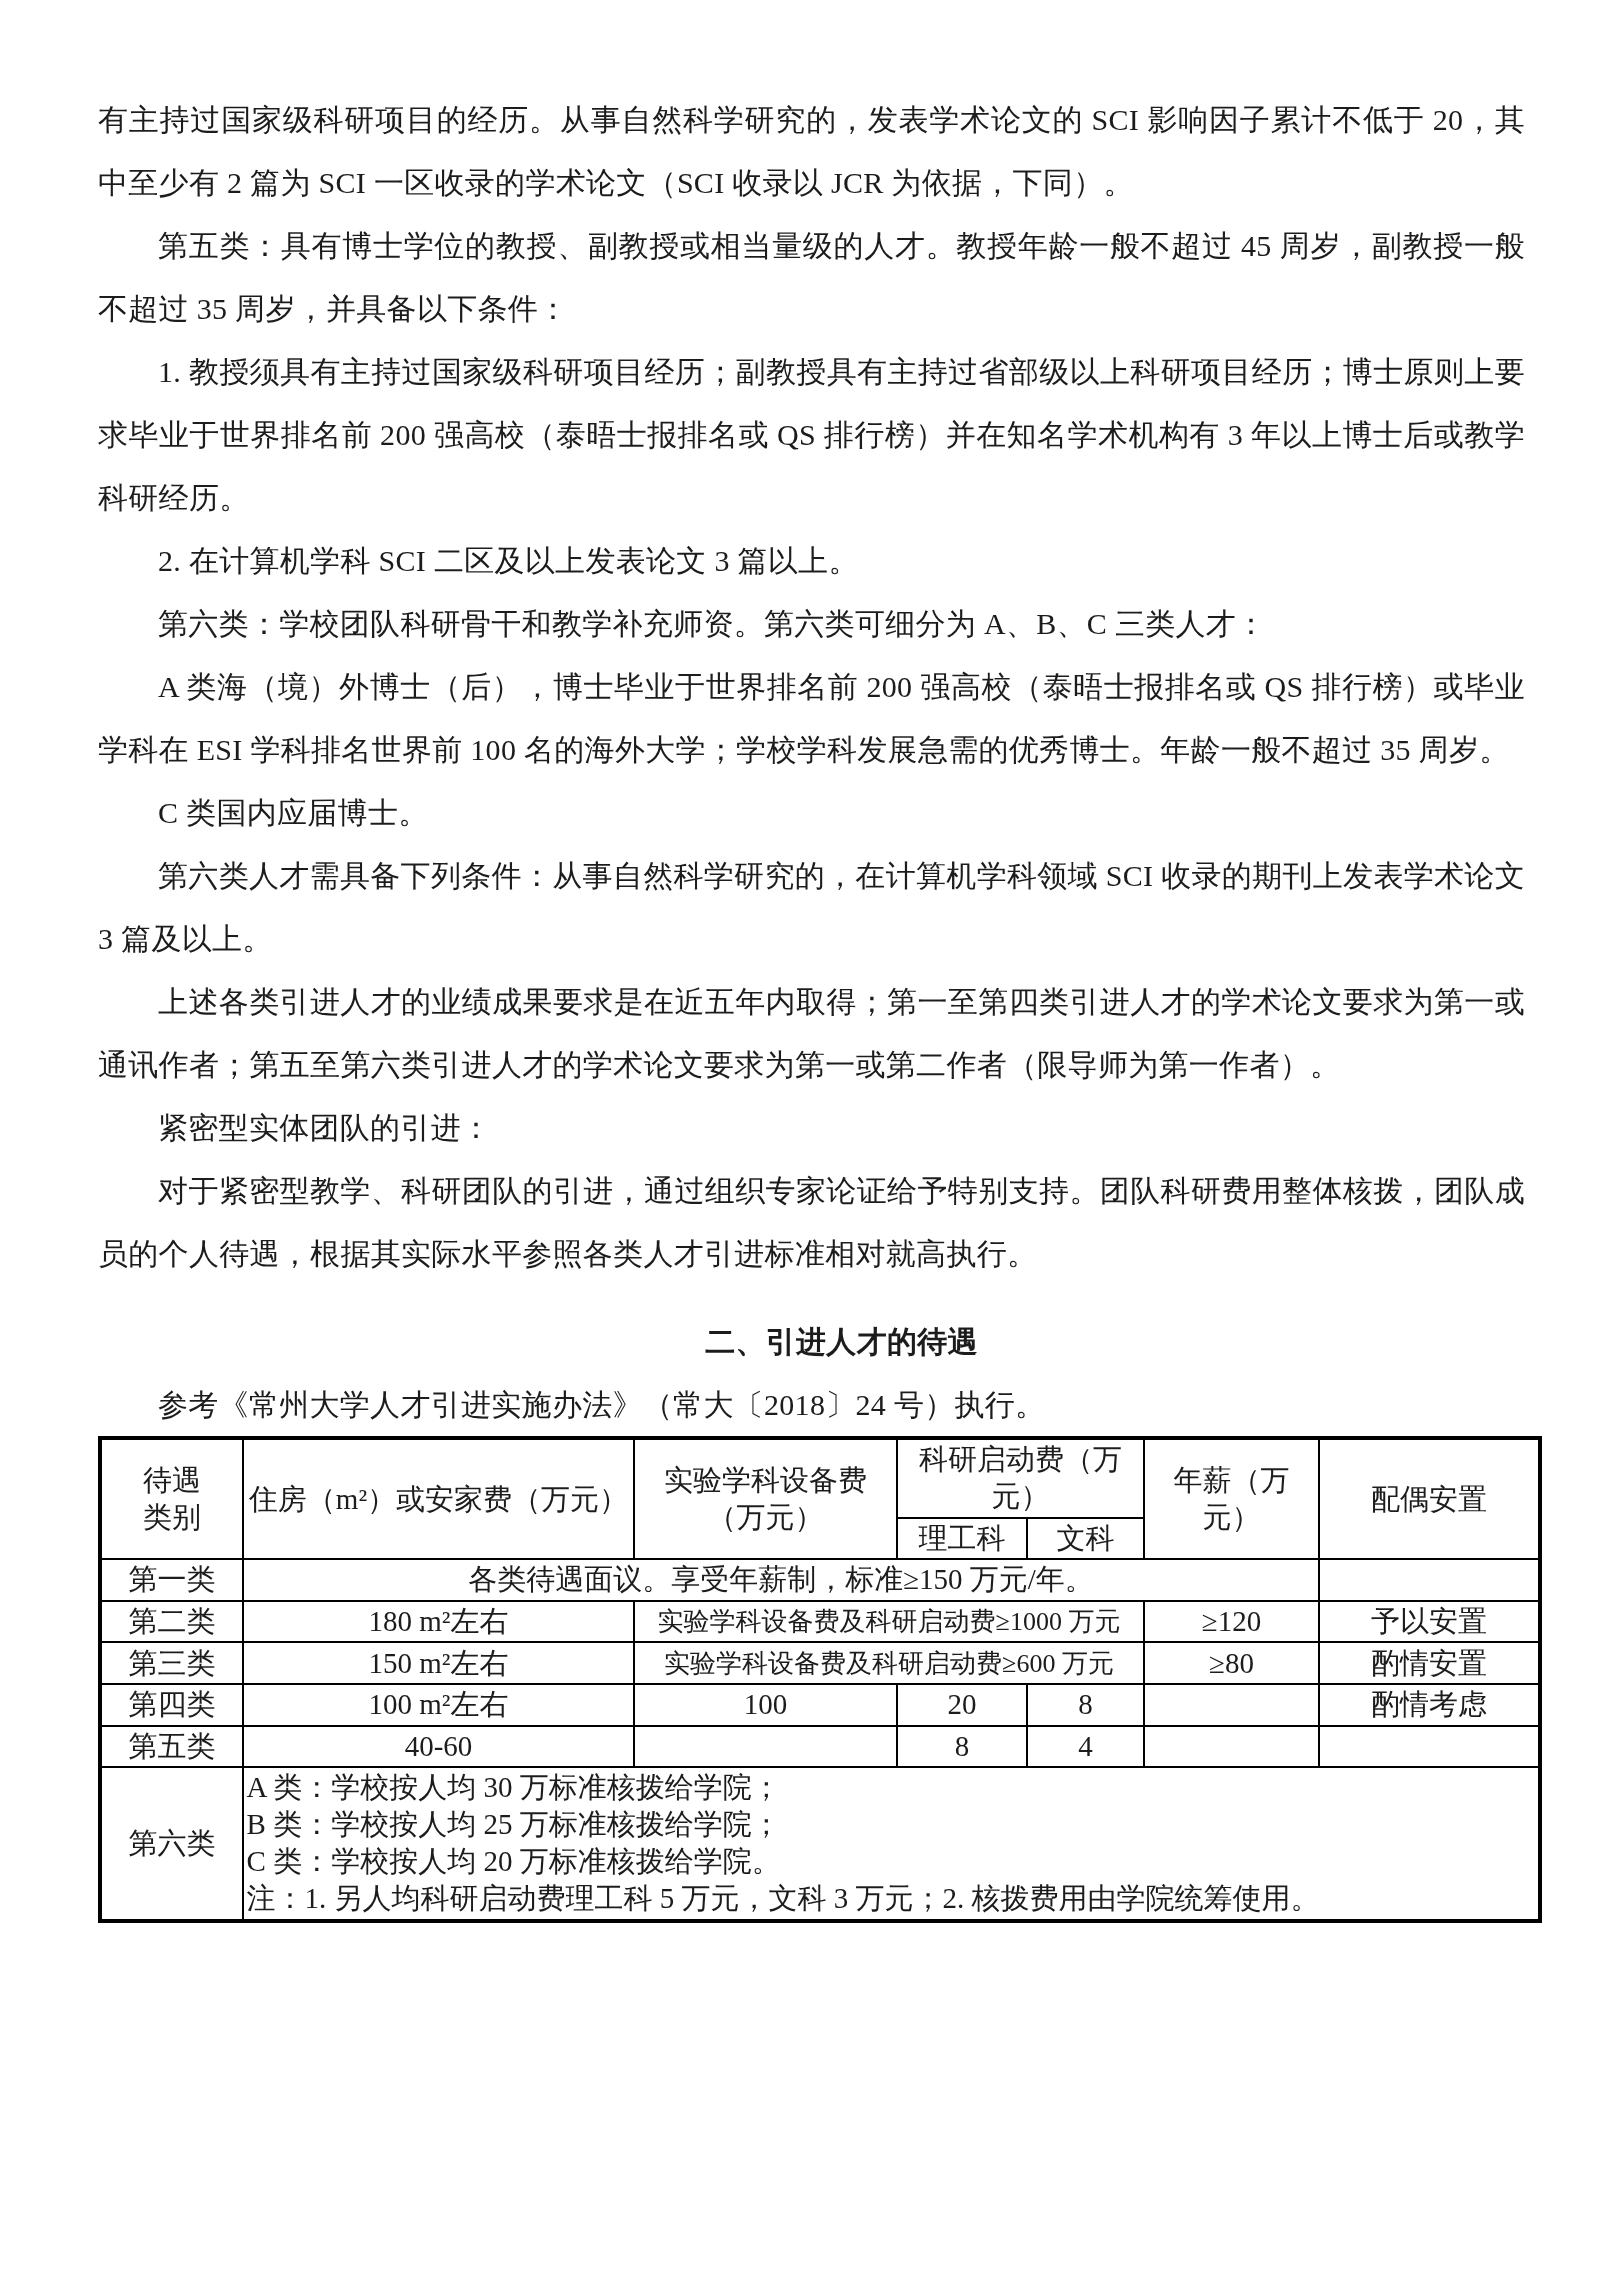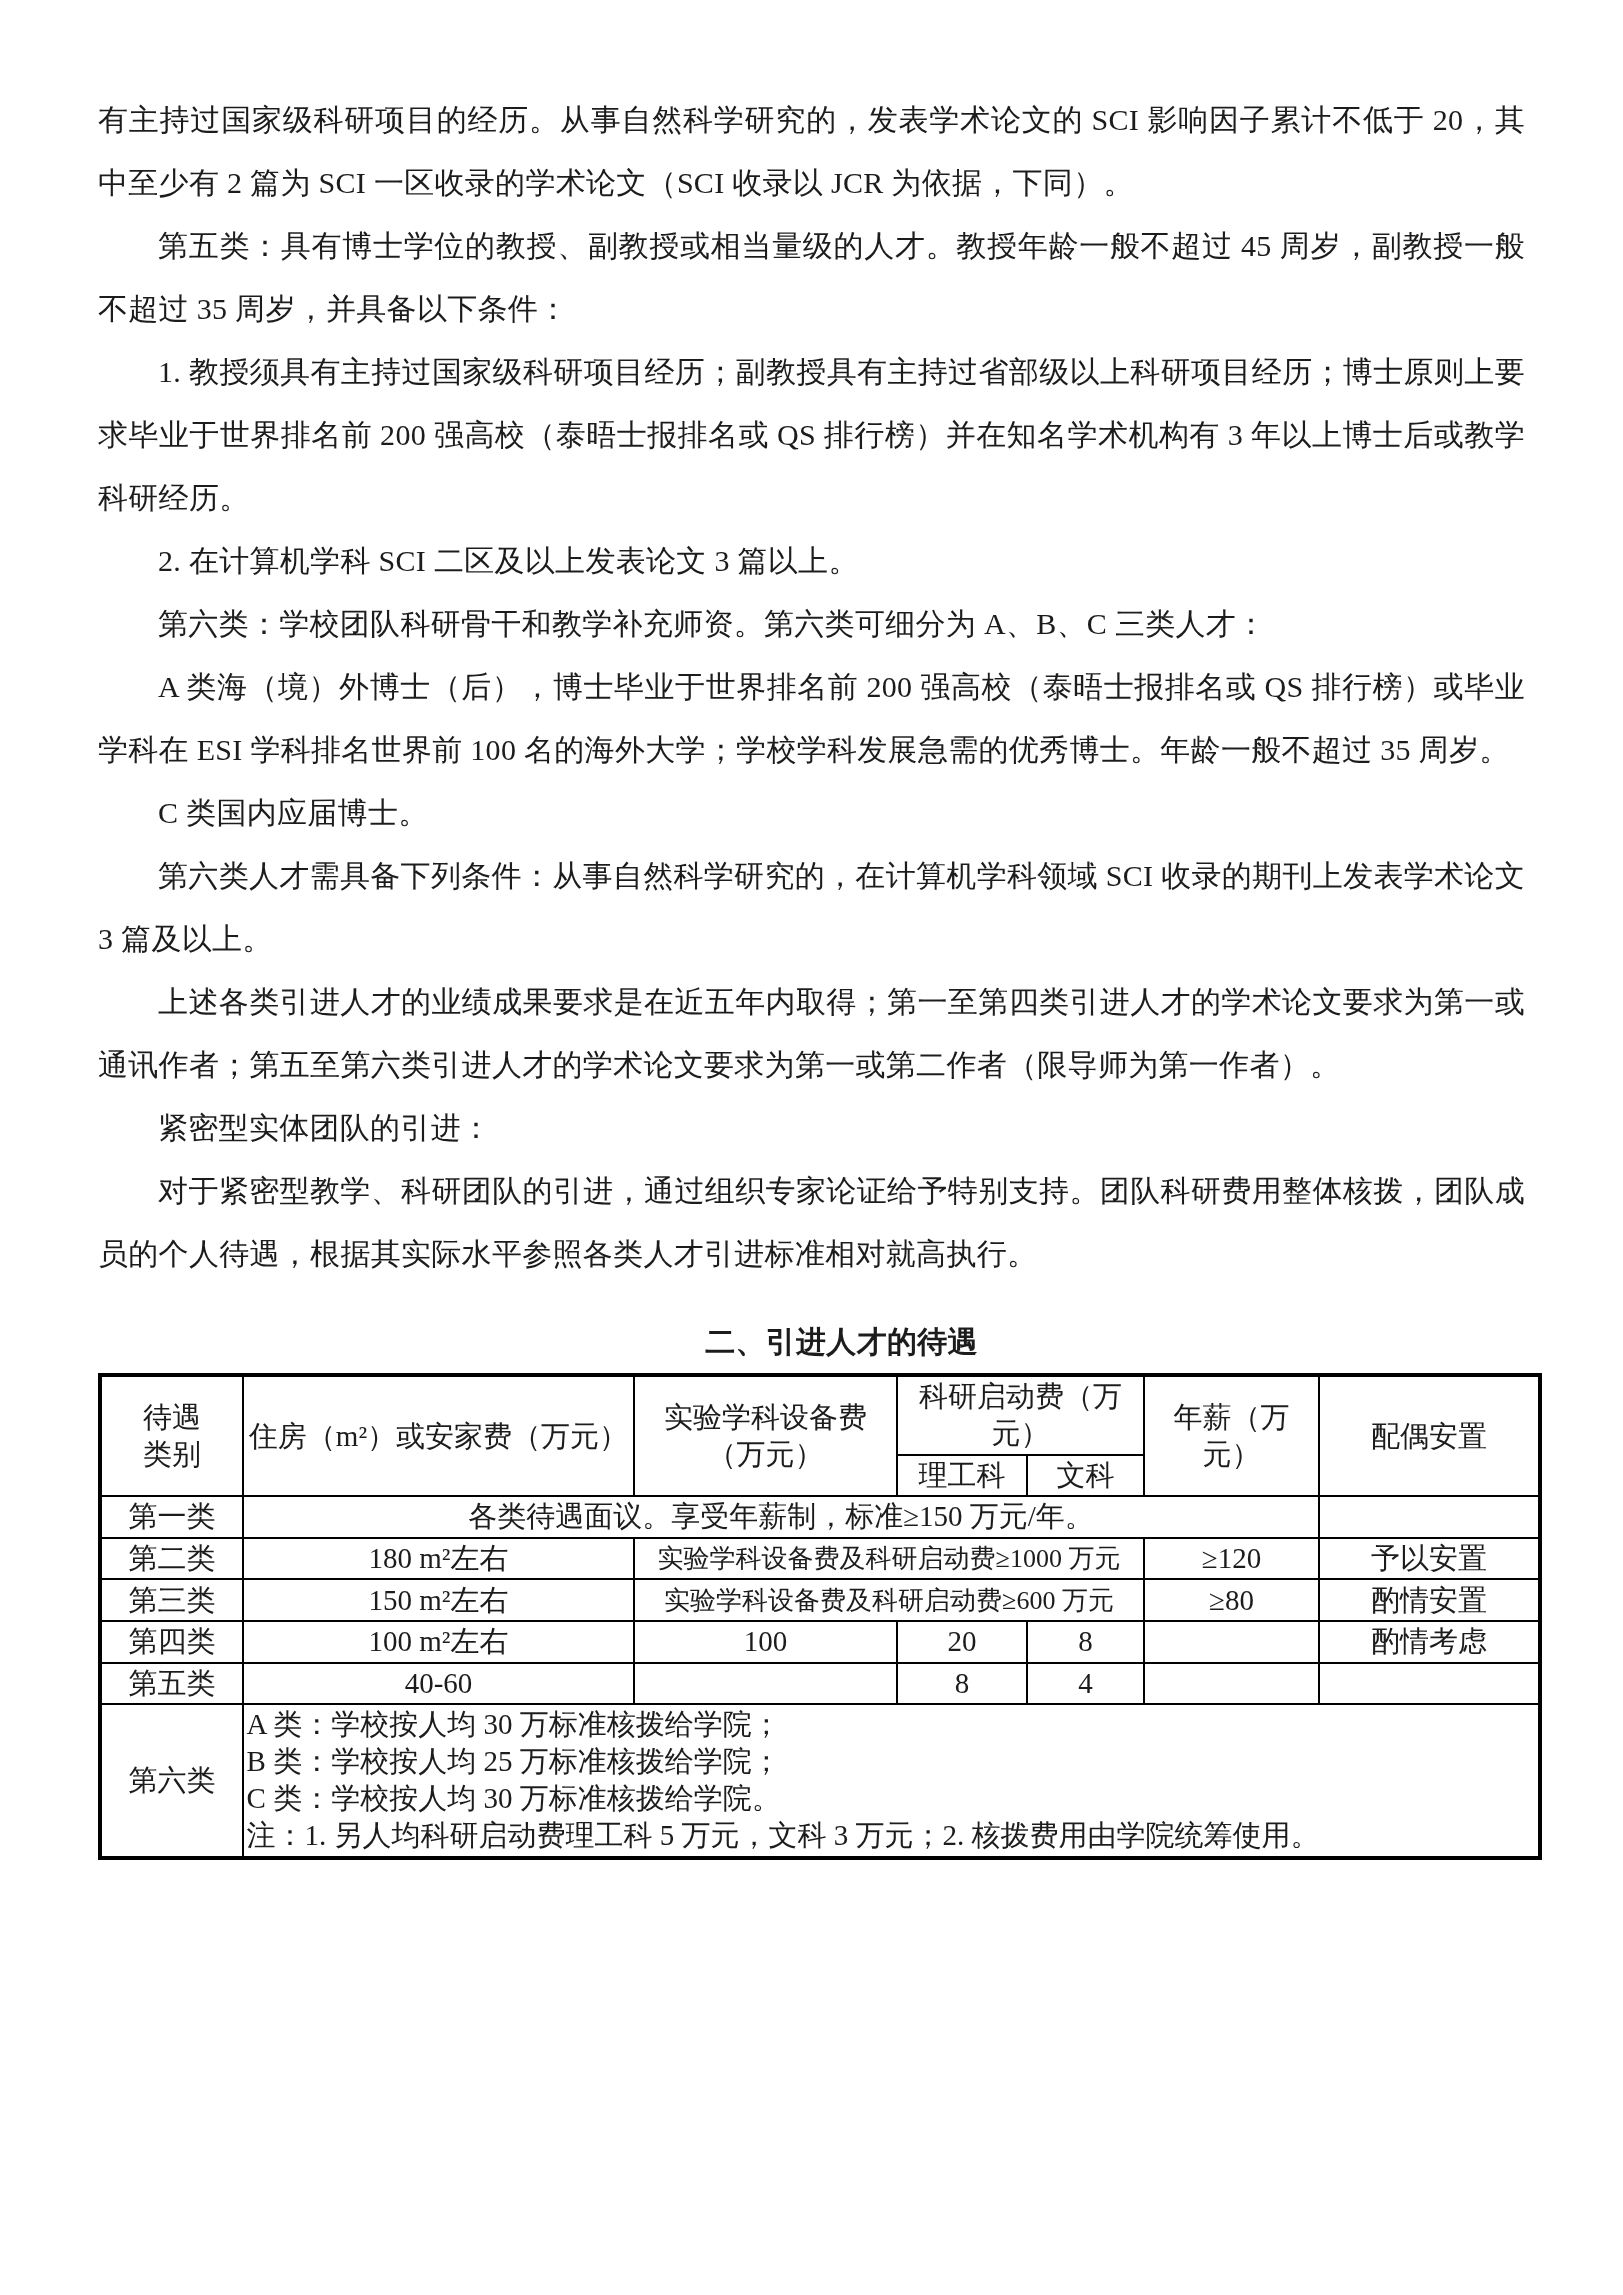--- a/index.html
+++ b/index.html
@@ -81,20 +81,21 @@
   <p class="body-p">2. 在计算机学科 SCI 二区及以上发表论文 3 篇以上。</p>
   <p class="body-p">第六类：学校团队科研骨干和教学补充师资。第六类可细分为 A、B、C 三类人才：</p>
   <p class="body-p">A 类海（境）外博士（后），博士毕业于世界排名前 200 强高校（泰晤士报排名或 QS 排行榜）或毕业学科在 ESI 学科排名世界前 100 名的海外大学；学校学科发展急需的优秀博士。年龄一般不超过 35 周岁。</p>
   <p class="body-p">C 类国内应届博士。</p>
   <p class="body-p">第六类人才需具备下列条件：从事自然科学研究的，在计算机学科领域 SCI 收录的期刊上发表学术论文 3 篇及以上。</p>
   <p class="body-p">上述各类引进人才的业绩成果要求是在近五年内取得；第一至第四类引进人才的学术论文要求为第一或通讯作者；第五至第六类引进人才的学术论文要求为第一或第二作者（限导师为第一作者）。</p>
   <p class="body-p">紧密型实体团队的引进：</p>
   <p class="body-p">对于紧密型教学、科研团队的引进，通过组织专家论证给予特别支持。团队科研费用整体核拨，团队成员的个人待遇，根据其实际水平参照各类人才引进标准相对就高执行。</p>
 
   <p class="body-p heading">二、引进人才的待遇</p>
+  <p class="body-p">参考《常州大学人才引进实施办法》（常大〔2018〕24 号）执行。</p>
 
   <table class="treatment">
     <colgroup>
       <col style="width:143px">
       <col style="width:391px">
       <col style="width:263px">
       <col style="width:130px">
       <col style="width:117px">
       <col style="width:175px">
       <col style="width:221px">
@@ -156,21 +157,21 @@
         <td>4</td>
         <td></td>
         <td></td>
       </tr>
 
       <tr>
         <td>第六类</td>
         <td colspan="6" class="cat-six-content">
           <div class="six-line">A 类：学校按人均 30 万标准核拨给学院；</div>
           <div class="six-line">B 类：学校按人均 25 万标准核拨给学院；</div>
-          <div class="six-line">C 类：学校按人均 30 万标准核拨给学院。</div>
+          <div class="six-line">C 类：学校按人均 20 万标准核拨给学院。</div>
           <div class="six-line">注：1. 另人均科研启动费理工科 5 万元，文科 3 万元；2. 核拨费用由学院统筹使用。</div>
         </td>
       </tr>
     </tbody>
   </table>
 
 </div>
 
 
 </body></html>

